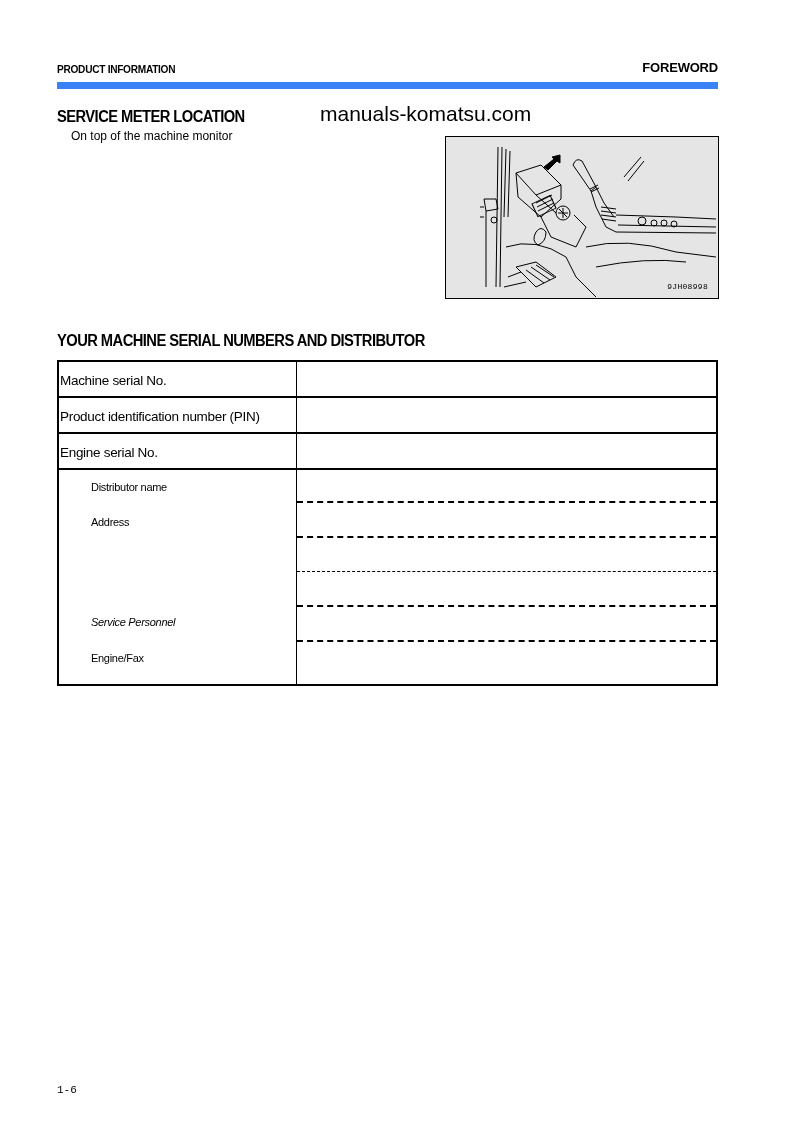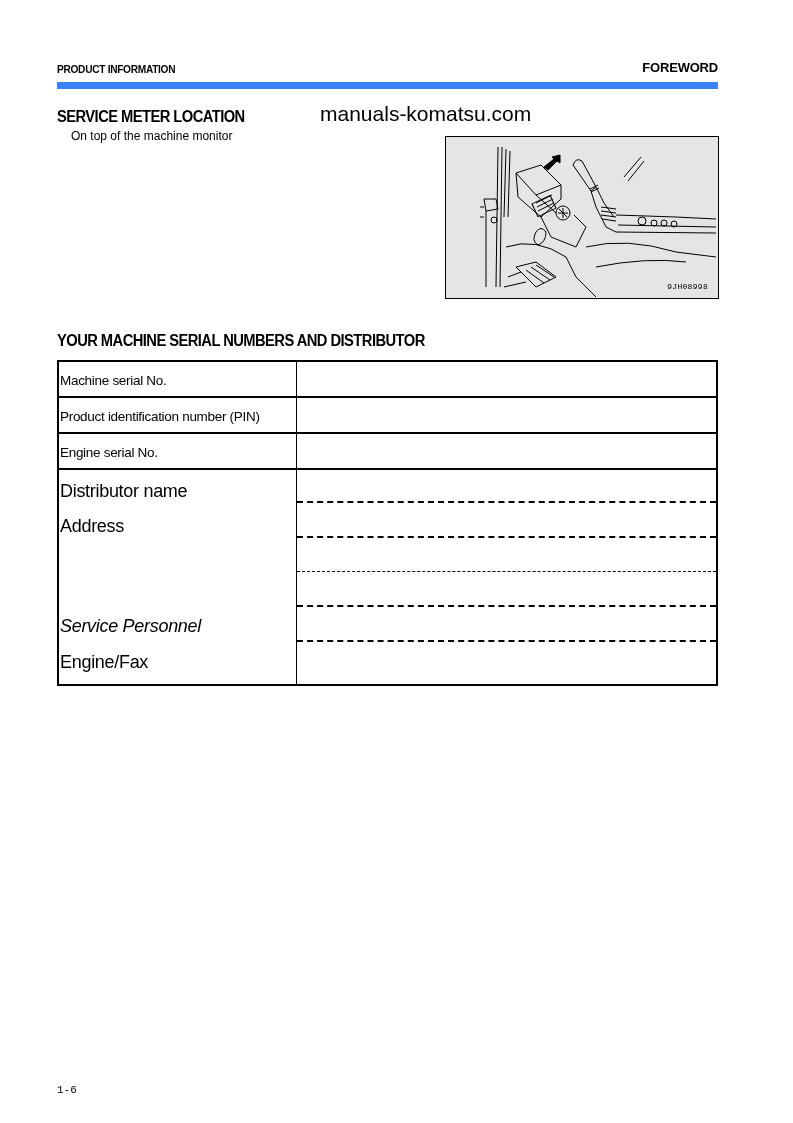--- a/index.html
+++ b/index.html
@@ -13,21 +13,21 @@
   .figure { position: absolute; left: 445px; top: 136px; width: 274px; height: 163px; border: 1px solid #000; box-sizing: border-box; background: #e5e5e5; }
   .figure svg { position: absolute; left: 0; top: 0; }
   .fig-code { position: absolute; right: 10px; bottom: 7px; font-size: 8px; font-family: "Liberation Mono", monospace; letter-spacing: 0.3px; }
   .section2-title { position: absolute; left: 57px; top: 332px; font-size: 16px; font-weight: bold; letter-spacing: -0.6px; transform: scaleX(0.92); transform-origin: left; }
   .table { position: absolute; left: 57px; top: 360px; width: 661px; border-top: 2px solid #000; border-left: 2px solid #000; border-right: 2px solid #000; box-sizing: border-box; }
   .row { position: relative; height: 36px; border-bottom: 2px solid #000; box-sizing: border-box; display: flex; }
   .row .label { width: 238px; border-right: 1.5px solid #000; box-sizing: border-box; font-size: 13.5px; padding: 11px 0 0 1px; letter-spacing: -0.3px; }
   .row .value { flex: 1; }
   .dist { position: relative; height: 321px; border-bottom: 2px solid #000; box-sizing: border-box; display: flex; }
   .dist .labels { width: 238px; border-right: 1.5px solid #000; box-sizing: border-box; position: relative; }
-  .dist .labels span { position: absolute; left: 1px; font-size: 18px; letter-spacing: -0.3px; }
+  .dist .labels span { position: absolute; left: 1px; font-size: 11px; letter-spacing: -0.3px; padding-left: 31px; }
   .dist .lines { flex: 1; position: relative; }
   .dash { position: absolute; left: 0; right: 0; height: 0; border-top: 2px dashed #000; }
   .dash.thin { border-top: 1px dashed #000; }
   .page-num { position: absolute; left: 57px; top: 1084px; font-size: 11px; font-family: "Liberation Mono", monospace; }
 </style>
 </head>
 <body>
 
 <div class="header" data-name="page-header">
   <span class="header-left" data-name="header-section-label">PRODUCT INFORMATION</span>

